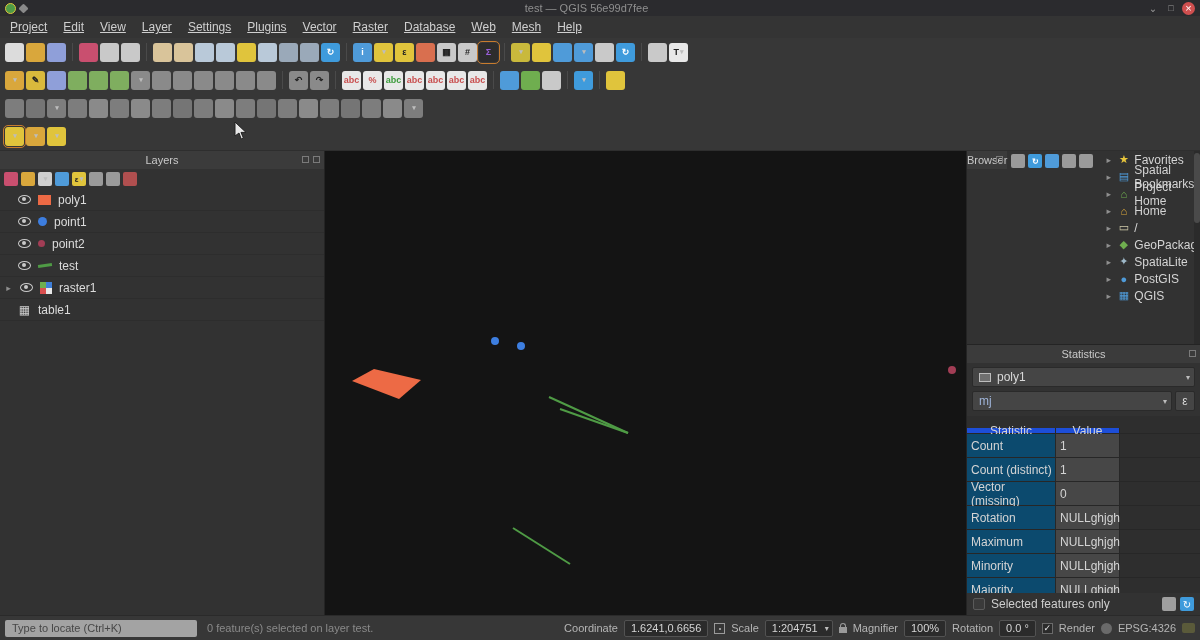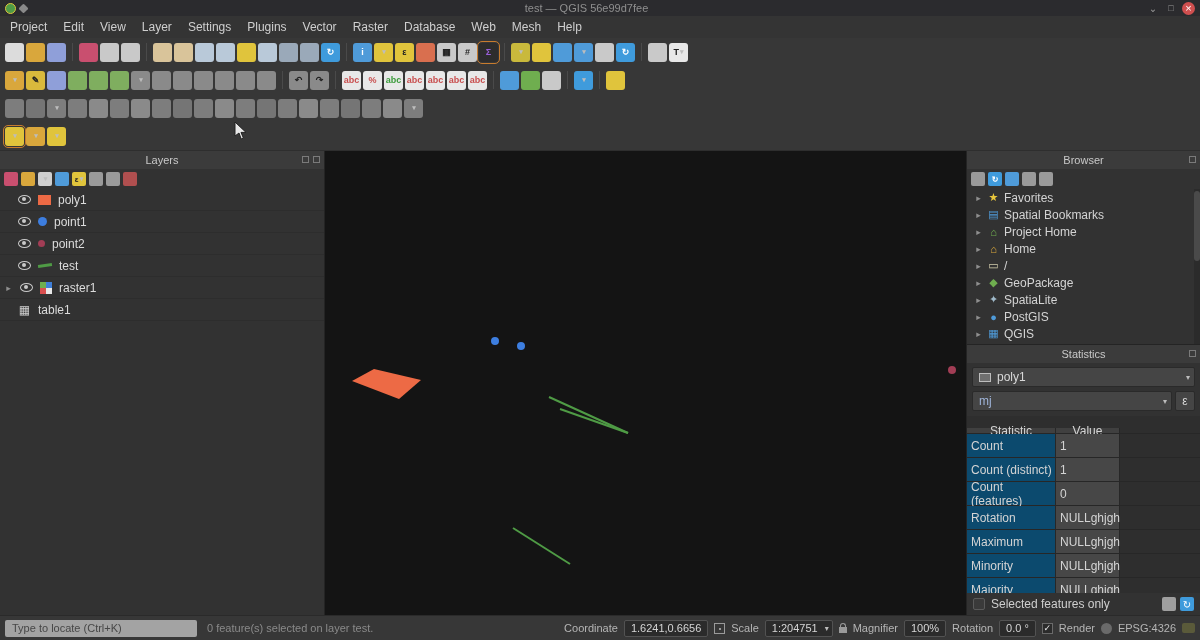--- a/index.html
+++ b/index.html
@@ -12,21 +12,21 @@
   .pin-icon{width:7px;height:7px;background:#8a8a8a;border-radius:1px;transform:rotate(45deg);}
   .titlebar .title{flex:1;text-align:center;font-size:11px;color:#8f8f8f;}
   .win-btn{width:14px;height:12px;display:flex;align-items:center;justify-content:center;font-size:10px;color:#9a9a9a;}
   .wb-shade::before{content:"⌄";}
   .wb-max::before{content:"□";font-size:9px;}
   .wb-close{width:13px;height:13px;border-radius:50%;background:#cf4f4f;color:#fff;}
   .wb-close::before{content:"×";font-size:11px;line-height:1;}
 
   
   .menubar{height:22px;background:#343434;display:flex;align-items:center;font-size:12px;color:#cfcfcf;padding-left:2px;}
-  .menu-item{padding:2px 8px;border-radius:2px;}
+  .menu-item{padding:2px 8px;border-radius:2px;text-decoration:underline;}
 
   
   .toolbar{height:28px;background:#373737;display:flex;align-items:center;padding:0 5px;gap:2px;}
   .tb-icon{width:19px;height:19px;border-radius:3px;display:inline-flex;align-items:center;justify-content:center;
            font-size:9px;font-weight:bold;color:#222;flex:none;}
   .tb-icon.active{outline:1px solid #c87c2e;outline-offset:1px;}
   .tb-icon.arrow::after{content:"▾";font-size:7px;color:#bdbdbd;margin-left:1px;}
   .tb-sep{width:1px;height:18px;background:#4a4a4a;margin:0 4px;flex:none;}
 
   
@@ -57,21 +57,21 @@
   .swatch-line{width:14px;height:3px;flex:none;transform:rotate(-8deg);}
   .swatch-raster{width:12px;height:12px;flex:none;background:conic-gradient(#3f7fd9 0 25%,#e8e8e8 0 50%,#d94f4f 0 75%,#6fae4f 0);}
   .table-glyph{font-size:12px;color:#cfcfcf;flex:none;width:13px;text-align:center;}
 
   
   .canvas{flex:1;position:relative;background:#141414;}
   .canvas svg{position:absolute;left:0;top:0;}
 
   
   .right-col{width:234px;border-left:1px solid #242424;box-sizing:border-box;display:flex;flex-direction:column;background:#323232;}
-  .browser-panel{height:194px;border-bottom:1px solid #242424;box-sizing:border-box;display:flex;flex-direction:column;overflow:hidden;}
+  .browser-panel{height:194px;border-bottom:1px solid #242424;box-sizing:border-box;display:flex;flex-direction:row;overflow:hidden;}
   .tree{flex:1;overflow:hidden;position:relative;}
   .tree-row{height:17px;display:flex;align-items:center;gap:4px;padding-left:7px;font-size:12px;color:#d4d4d4;}
   .bicon{width:13px;text-align:center;font-size:11px;flex:none;}
   .vscroll{position:absolute;right:0;top:0;width:6px;height:100%;background:#2b2b2b;}
   .vthumb{position:absolute;right:0;top:2px;width:6px;height:70px;background:#4a4a4a;border-radius:3px;}
 
   
   .stats-panel{flex:1;display:flex;flex-direction:column;overflow:hidden;}
   .combo{height:20px;background:#454545;border:1px solid #2a2a2a;border-radius:2px;display:flex;align-items:center;
          padding:0 16px 0 6px;font-size:12px;color:#d9d9d9;position:relative;box-sizing:border-box;}
@@ -82,21 +82,21 @@
   .field-row .combo{flex:1;color:#9fb4d9;}
   .exp-btn{width:20px;height:20px;background:#454545;border:1px solid #2a2a2a;border-radius:2px;color:#d9d9d9;
            font-size:12px;display:flex;align-items:center;justify-content:center;box-sizing:border-box;}
   .stats-table{margin-top:5px;flex:1;background:#2e2e2e;font-size:12px;overflow:hidden;}
   .st-row{display:flex;height:23px;border-bottom:1px solid #272727;}
   .st-row.st-head{height:17px;}
   .st-cell-stat{width:89px;background:#0c4a6e;display:flex;align-items:center;padding-left:4px;color:#d4d4d4;
                 border-right:1px solid #272727;box-sizing:border-box;flex:none;}
   .st-cell-val{width:64px;background:#474747;display:flex;align-items:center;padding-left:4px;color:#d4d4d4;
                border-right:1px solid #272727;box-sizing:border-box;flex:none;}
-  .st-head .st-cell-stat,.st-head .st-cell-val{background:#404040;justify-content:center;padding-left:0;margin-top:12px;}
+  .st-head .st-cell-stat,.st-head .st-cell-val{background:#1d4ed8;justify-content:center;padding-left:0;margin-top:12px;}
   .stats-footer{height:22px;display:flex;align-items:center;padding:0 6px;gap:6px;font-size:12px;color:#cfcfcf;background:#323232;flex:none;}
   .checkbox{width:12px;height:12px;background:#3a3a3a;border:1px solid#5a5a5a;border-radius:2px;box-sizing:border-box;flex:none;}
   .footer-icons{margin-left:auto;display:flex;gap:4px;align-items:center;}
   .mini-icon{width:14px;height:14px;border-radius:2px;display:flex;align-items:center;justify-content:center;font-size:10px;}
 
   
   .statusbar{height:25px;background:#373737;border-top:1px solid #2a2a2a;display:flex;align-items:center;
              padding:0 5px;gap:6px;font-size:11px;color:#bdbdbd;box-sizing:border-box;}
   .locate{width:192px;height:17px;background:#a3a3a3;border:none;border-radius:2px;font-size:11px;color:#2f2f2f;
           padding:0 7px;font-family:"Liberation Sans",sans-serif;box-sizing:border-box;}
@@ -411,21 +411,21 @@
           </div>
           <div class="st-row">
             <span class="st-cell-stat">Count</span>
             <span class="st-cell-val">1</span>
           </div>
           <div class="st-row">
             <span class="st-cell-stat">Count (distinct)</span>
             <span class="st-cell-val">1</span>
           </div>
           <div class="st-row">
-            <span class="st-cell-stat">Count (features)</span>
+            <span class="st-cell-stat">Vector (missing)</span>
             <span class="st-cell-val">0</span>
           </div>
           <div class="st-row">
             <span class="st-cell-stat">Rotation</span>
             <span class="st-cell-val">NULLghjgh</span>
           </div>
           <div class="st-row">
             <span class="st-cell-stat">Maximum</span>
             <span class="st-cell-val">NULLghjgh</span>
           </div>

